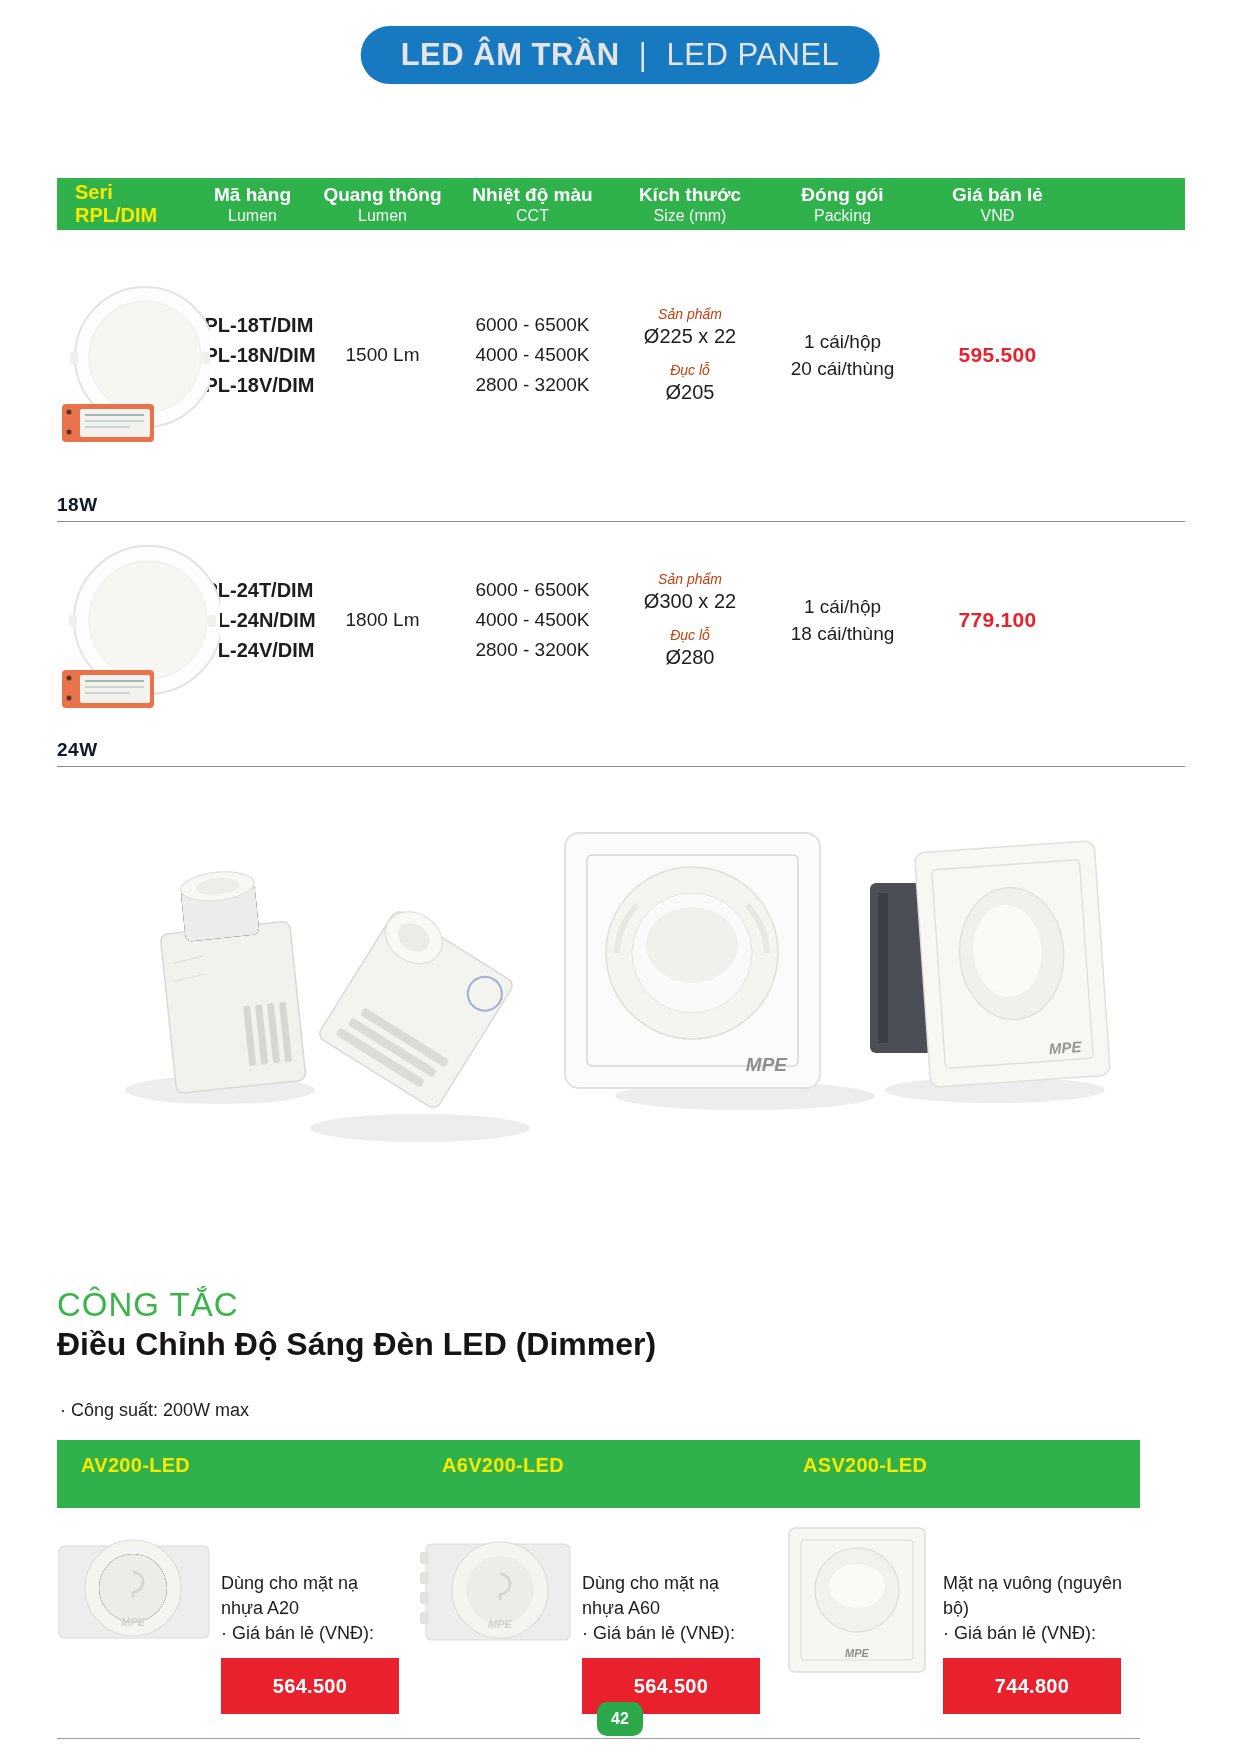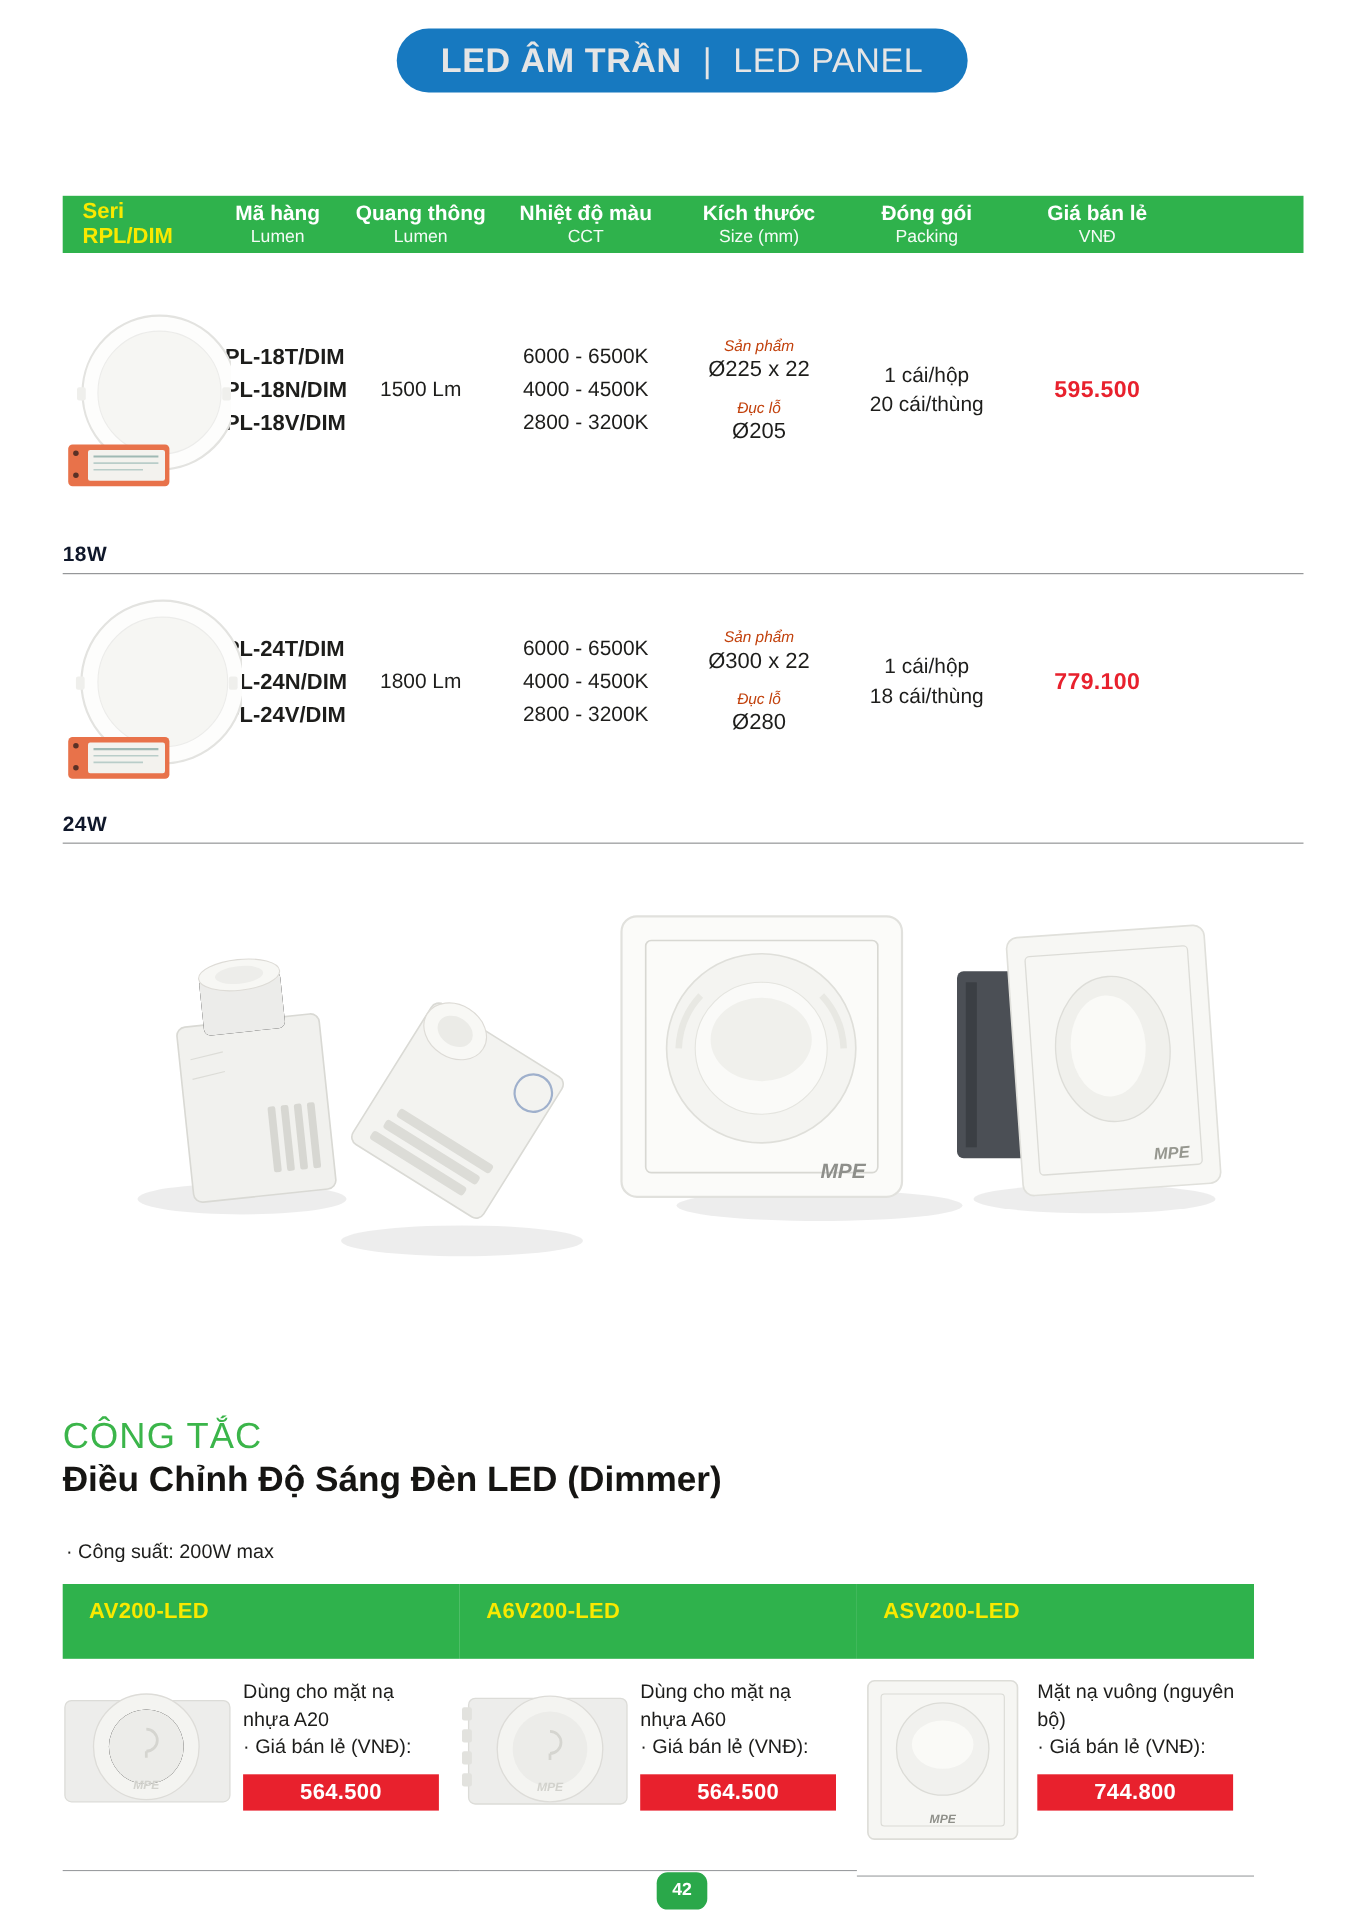--- a/index.html
+++ b/index.html
@@ -60,25 +60,25 @@
   .sec-title { position:absolute; left:57px; top:1326px; color:#161513; font-size:32px; font-weight:800; }
   .sec-spec  { position:absolute; left:60px; top:1400px; font-size:18px; }
 
   
   .cols { position:absolute; left:57px; top:1440px; width:1128px; display:flex; }
   .pcol { width:361px; }
   .pbanner { height:68px; background:#2fb24c; display:flex; align-items:flex-start; padding:14px 0 0 24px; }
   .pcode { color:#f9e900; font-weight:800; font-size:20px; letter-spacing:.3px; }
   .pbody { display:flex; margin-top:18px; min-height:150px; }
   .pimg { flex:0 0 160px; position:relative; }
-  .ptxt { flex:1; padding-left:4px; }
+  .ptxt { flex:1; padding-left:4px;margin-top:45px; }
   .pdesc { font-size:18px; line-height:25px; max-width:180px; }
   .pprice-lbl { font-size:18px; line-height:25px; white-space:nowrap; }
   .pprice { margin-top:12px; background:#e8212d; color:#fff; font-weight:800; font-size:20px;
-            width:178px; height:33px; display:flex; align-items:center; justify-content:center; letter-spacing:.3px; }
+            width:178px; height:56px; display:flex; align-items:center; justify-content:center; letter-spacing:.3px; }
   .pdivider { border:none; border-top:1px solid #9b9da0; margin-top:24px; }
 
   
   .pill { position:absolute; top:1702px; left:50%; transform:translateX(-50%);
           background:#2aa84a; color:#fff; font-weight:700; font-size:16px;
           width:46px; height:34px; border-radius:10px; display:flex; align-items:center; justify-content:center; }
 </style>
 </head>
 <body>
 

